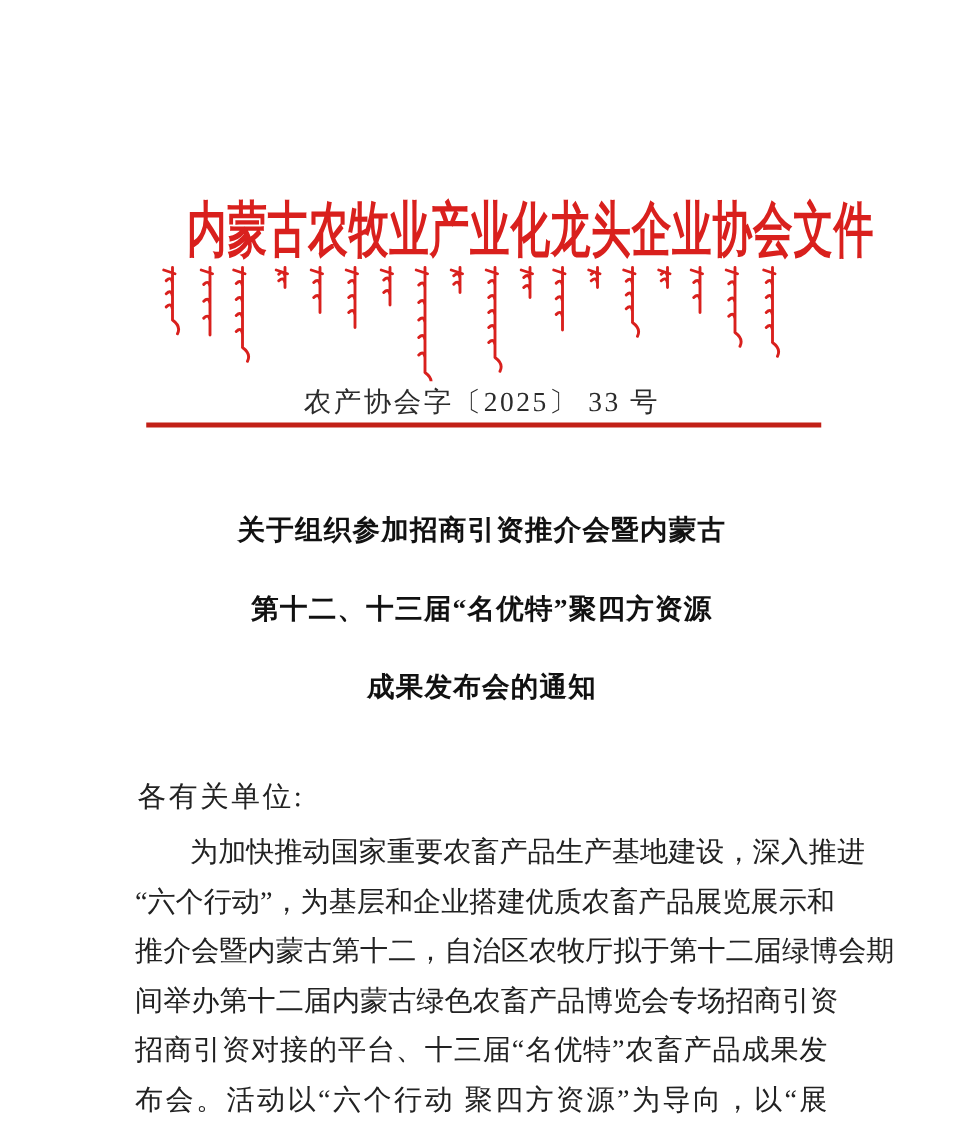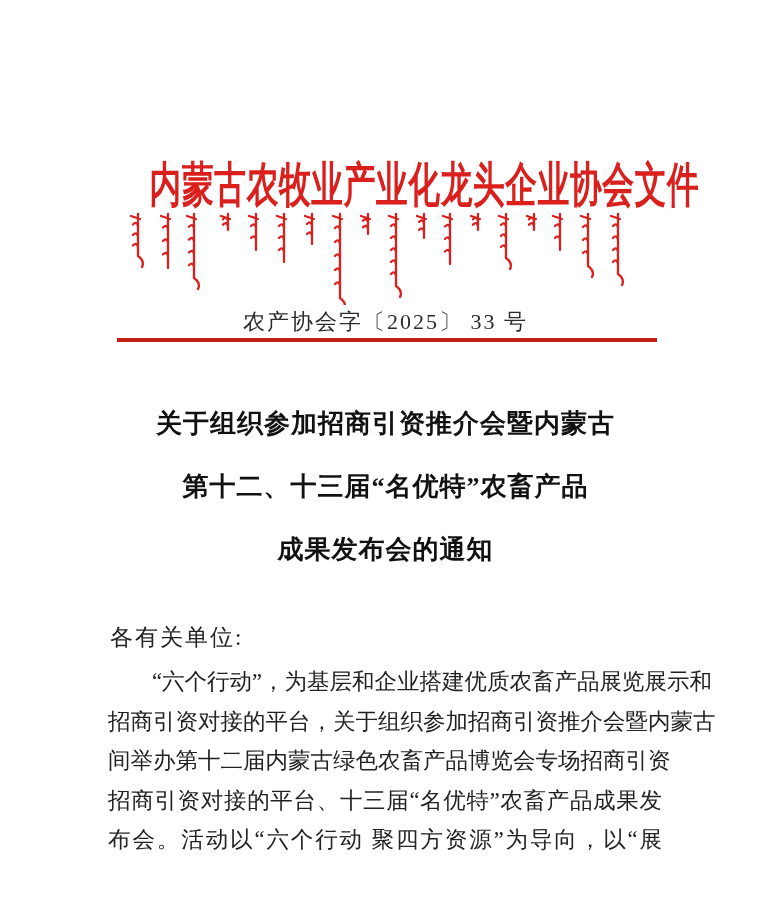--- a/index.html
+++ b/index.html
@@ -41,21 +41,21 @@
     width:540px;height:4px;
     background:var(--divider,#c22017);
   }
   
   .doc-title{
     position:absolute;top:392px;left:0;width:100%;
     text-align:center;
     color:var(--title-black,#111111);
   }
   .title-line{
-    font-size:26px;font-weight:bold;
+    font-size:22px;font-weight:bold;
     line-height:63px;
     letter-spacing:1px;
     white-space:nowrap;
   }
   
   .salutation{
     position:absolute;top:622px;left:110px;
     font-size:23px;color:var(--body-black,#222222);
     letter-spacing:2px;
     text-align:right;
@@ -89,27 +89,28 @@
         <path d="M 3 5 L 12 8 M 10 3 L 10 45 M 5 13.5 Q 9 9.5 10 15.5 M 5 24 Q 9 20 10 26 M 5 34.5 Q 9 30.5 10 36.5 M 10 45 Q 17 50 14 56 M 33 5 L 42 8 M 40 3 L 40 57 M 35 16.5 Q 39 12.5 40 18.5 M 35 30 Q 39 26 40 32 M 35 43.5 Q 39 39.5 40 45.5 M 59 5 L 68 8 M 66 3 L 66 67 M 61 15.8 Q 65 11.8 66 17.8 M 61 28.6 Q 65 24.6 66 30.6 M 61 41.4 Q 65 37.4 66 43.4 M 61 54.2 Q 65 50.2 66 56.2 M 66 67 Q 73 72 70 78 M 93 5 L 102 8 M 100 3 L 100 19 M 95 8.333333333333332 Q 99 4.333333333333332 100 10.333333333333332 M 95 13.666666666666666 Q 99 9.666666666666666 100 15.666666666666666 M 121 5 L 130 8 M 128 3 L 128 39 M 123 15 Q 127 11 128 17 M 123 27 Q 127 23 128 29 M 149 5 L 158 8 M 156 3 L 156 51 M 151 15 Q 155 11 156 17 M 151 27 Q 155 23 156 29 M 151 39 Q 155 35 156 41 M 177 5 L 186 8 M 184 3 L 184 33 M 179 13 Q 183 9 184 15 M 179 23 Q 183 19 184 25 M 205 5 L 214 8 M 212 3 L 212 87 M 207 17 Q 211 13 212 19 M 207 31 Q 211 27 212 33 M 207 45 Q 211 41 212 47 M 207 59 Q 211 55 212 61 M 207 73 Q 211 69 212 75 M 212 87 Q 219 92 216 98 M 233 5 L 242 8 M 240 3 L 240 23 M 235 9.666666666666668 Q 239 5.666666666666668 240 11.666666666666668 M 235 16.333333333333336 Q 239 12.333333333333336 240 18.333333333333336 M 261 5 L 270 8 M 268 3 L 268 75 M 263 15 Q 267 11 268 17 M 263 27 Q 267 23 268 29 M 263 39 Q 267 35 268 41 M 263 51 Q 267 47 268 53 M 263 63 Q 267 59 268 65 M 268 75 Q 275 80 272 86 M 289 5 L 298 8 M 296 3 L 296 27 M 291 11 Q 295 7 296 13 M 291 19 Q 295 15 296 21 M 315 5 L 324 8 M 322 3 L 322 53 M 317 15.5 Q 321 11.5 322 17.5 M 317 28 Q 321 24 322 30 M 317 40.5 Q 321 36.5 322 42.5 M 343 5 L 352 8 M 350 3 L 350 19 M 345 8.333333333333332 Q 349 4.333333333333332 350 10.333333333333332 M 345 13.666666666666666 Q 349 9.666666666666666 350 15.666666666666666 M 371 5 L 380 8 M 378 3 L 378 47 M 373 14 Q 377 10 378 16 M 373 25 Q 377 21 378 27 M 373 36 Q 377 32 378 38 M 378 47 Q 385 52 382 58 M 399 5 L 408 8 M 406 3 L 406 19 M 401 8.333333333333332 Q 405 4.333333333333332 406 10.333333333333332 M 401 13.666666666666666 Q 405 9.666666666666666 406 15.666666666666666 M 425 5 L 434 8 M 432 3 L 432 39 M 427 15 Q 431 11 432 17 M 427 27 Q 431 23 432 29 M 453 5 L 462 8 M 460 3 L 460 55 M 455 16 Q 459 12 460 18 M 455 29 Q 459 25 460 31 M 455 42 Q 459 38 460 44 M 460 55 Q 467 60 464 66 M 483 5 L 492 8 M 490 3 L 490 63 M 485 15 Q 489 11 490 17 M 485 27 Q 489 23 490 29 M 485 39 Q 489 35 490 41 M 485 51 Q 489 47 490 53 M 490 63 Q 497 68 494 74 " fill="none" stroke="#d9201d" stroke-width="2.3" stroke-linecap="round"></path>
       </svg>
   </div>
 
   <div class="doc-number">农产协会字〔2025〕 33 号</div>
 
   <div class="red-line"></div>
 
   <div class="doc-title" id="title-lines">
       <div class="title-line">关于组织参加招商引资推介会暨内蒙古</div>
-      <div class="title-line">第十二、十三届“名优特”农畜产品</div>
+      <div class="title-line">第十二、十三届“名优特”聚四方资源</div>
       <div class="title-line">成果发布会的通知</div>
     </div>
 
   <div class="salutation">各有关单位:</div>
 
   <div class="paragraph" id="para-lines">
+      <div class="para-line">为加快推动国家重要农畜产品生产基地建设，深入推进</div>
       <div class="para-line">“六个行动”，为基层和企业搭建优质农畜产品展览展示和</div>
-      <div class="para-line">招商引资对接的平台，关于组织参加招商引资推介会暨内蒙古</div>
+      <div class="para-line">推介会暨内蒙古第十二，自治区农牧厅拟于第十二届绿博会期</div>
       <div class="para-line">间举办第十二届内蒙古绿色农畜产品博览会专场招商引资</div>
       <div class="para-line">招商引资对接的平台、十三届“名优特”农畜产品成果发</div>
       <div class="para-line">布会。活动以“六个行动 聚四方资源”为导向，以“展</div>
     </div>
 
 </div>
 
 </body></html>

